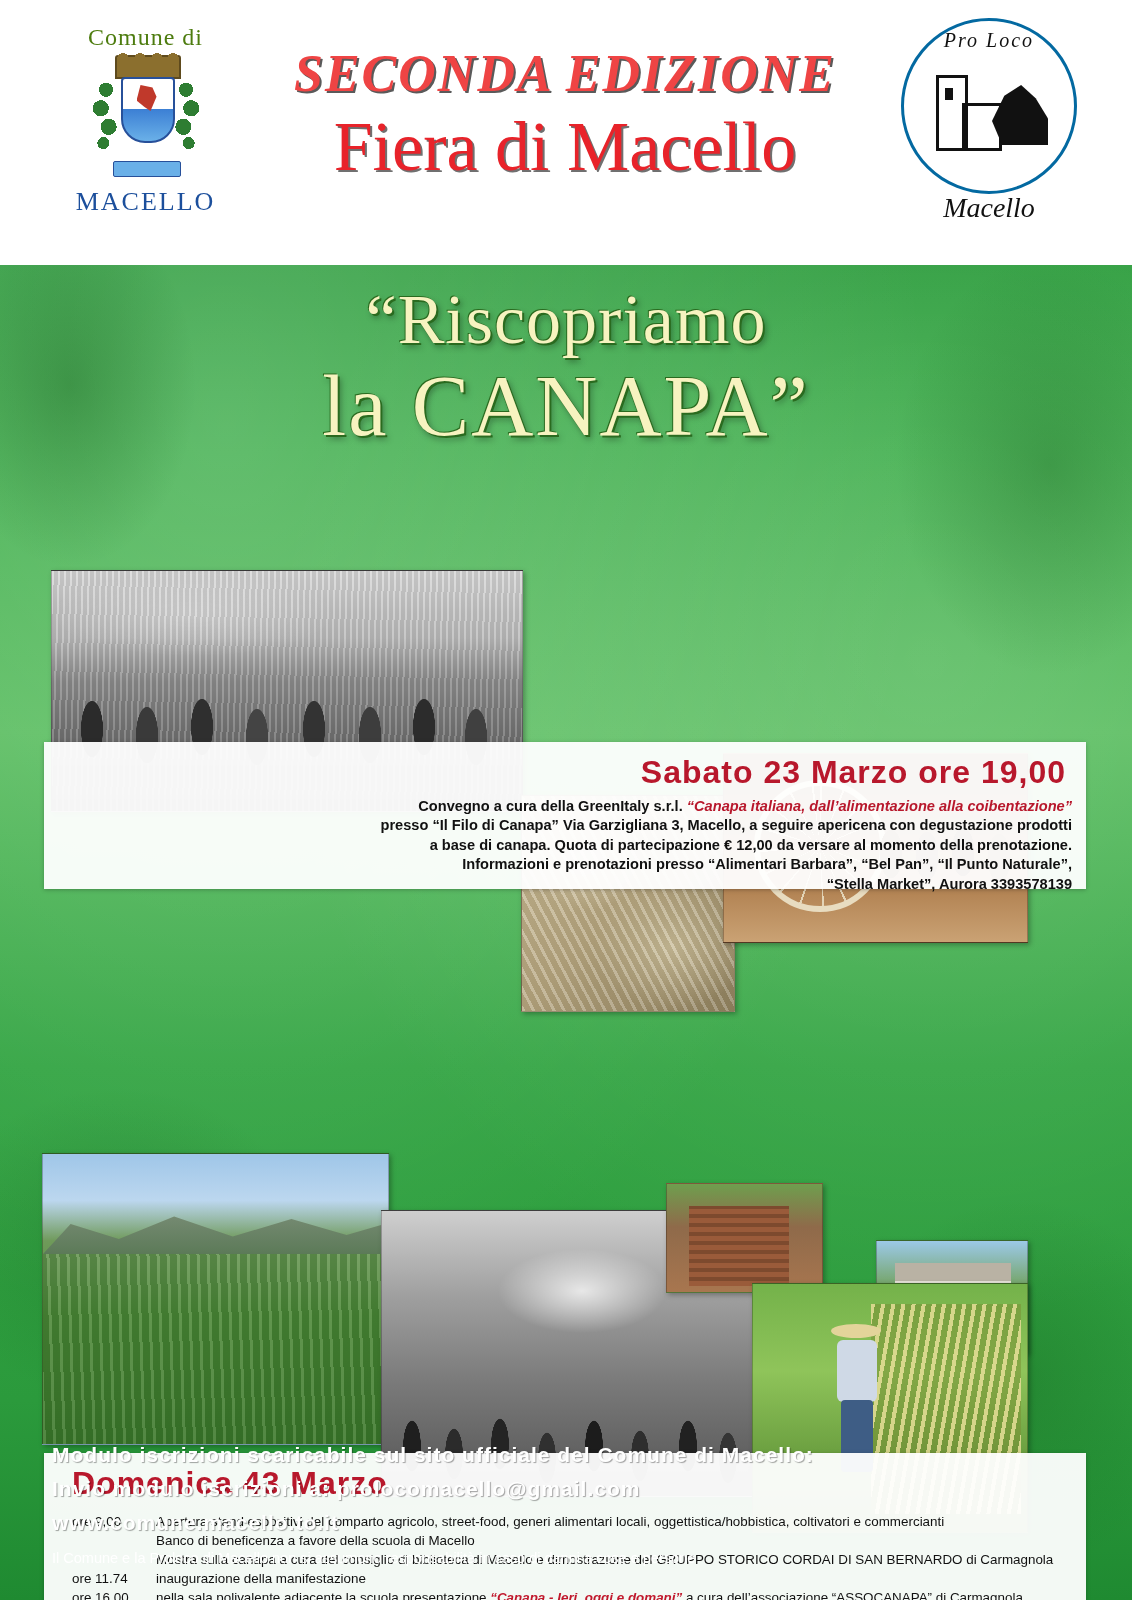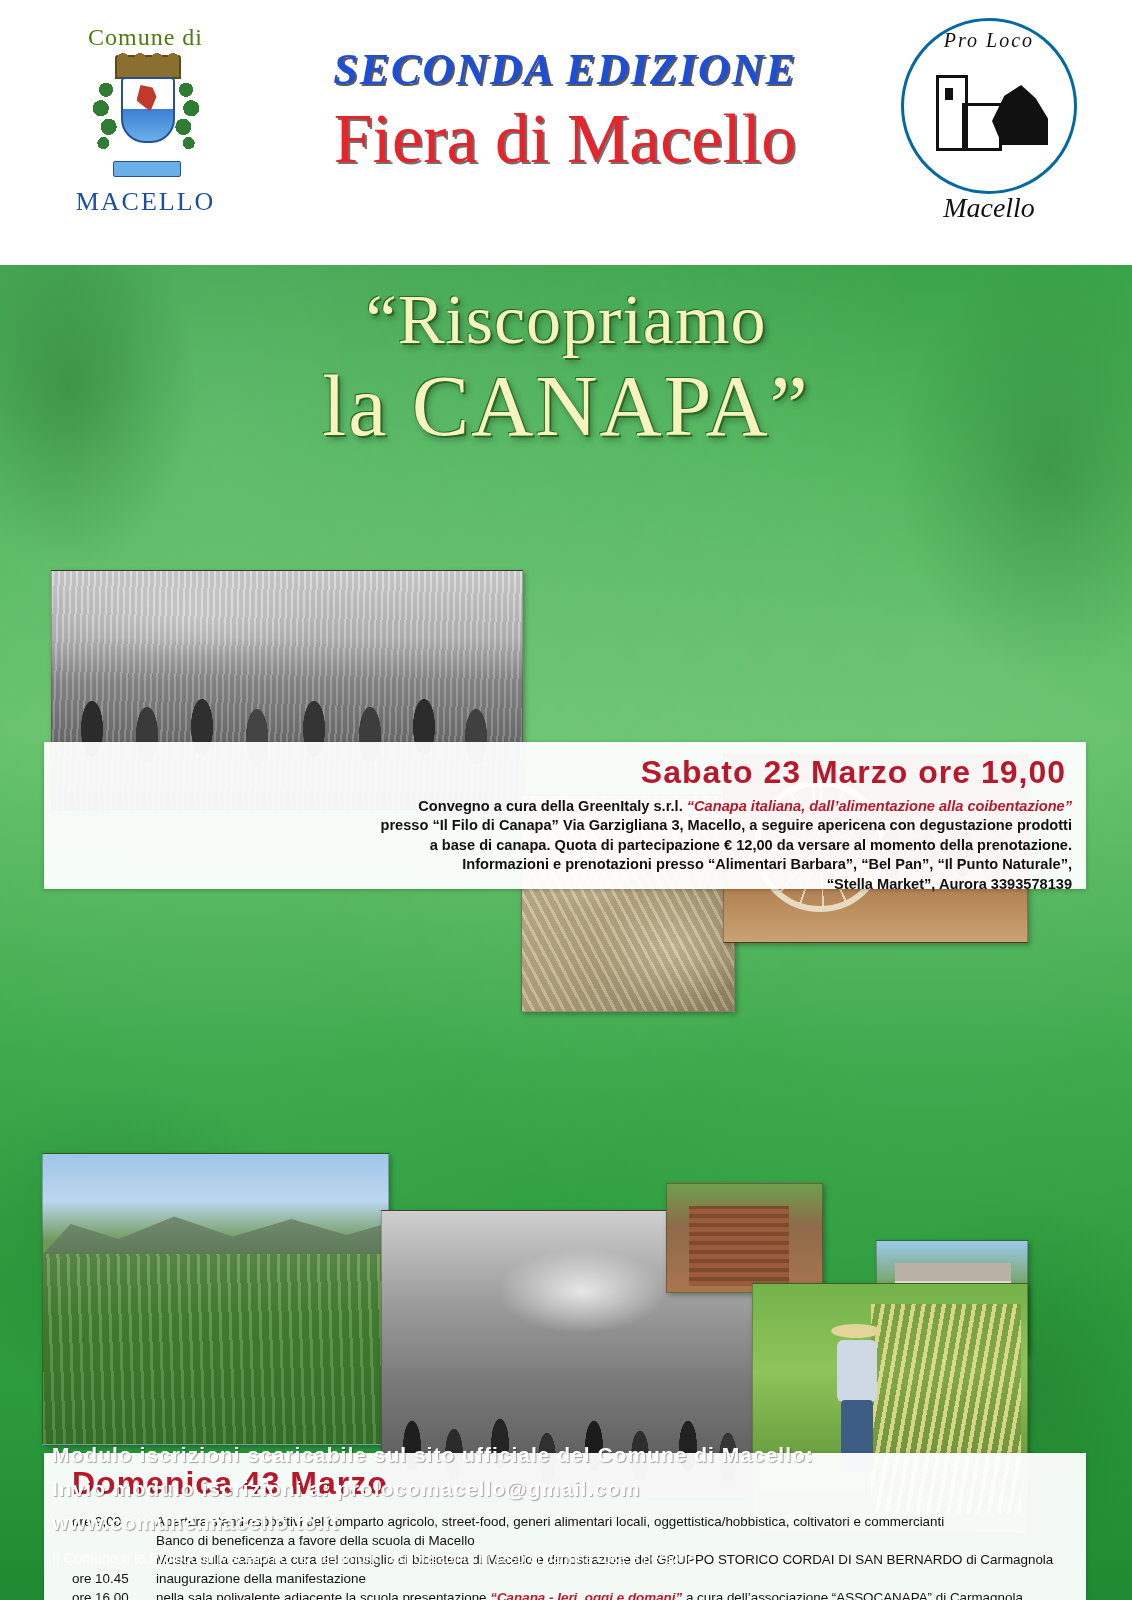--- a/index.html
+++ b/index.html
@@ -117,22 +117,22 @@
     position: absolute;
     left: 250px;
     top: 48px;
     width: 630px;
     text-align: center;
   }
   .seconda {
     font-family: "Liberation Serif", serif;
     font-weight: bold;
     font-style: italic;
-    font-size: 44px;
-    color: #1d4ed8;
+    font-size: 52px;
+    color: #ef4444;
     letter-spacing: 2px;
     text-shadow: 2px 2px 0 #5a5a5a;
     line-height: 1;
   }
   .fiera {
     font-family: "Liberation Serif", serif;
     font-size: 70px;
     color: #e8232a;
     text-shadow: 2px 2px 0 #707070;
     line-height: 1.1;
@@ -585,21 +585,21 @@
       </div>
       <div class="dom-row">
         <div class="dom-time"></div>
         <div class="dom-desc">Banco di beneficenza a favore della scuola di Macello</div>
       </div>
       <div class="dom-row">
         <div class="dom-time"></div>
         <div class="dom-desc">Mostra sulla canapa a cura del consiglio di biblioteca di Macello e dimostrazione del  GRUPPO STORICO CORDAI DI SAN BERNARDO di Carmagnola</div>
       </div>
       <div class="dom-row">
-        <div class="dom-time">ore 10.45</div>
+        <div class="dom-time">ore 11.74</div>
         <div class="dom-desc">inaugurazione della manifestazione</div>
       </div>
       <div class="dom-row">
         <div class="dom-time">ore 16,00</div>
         <div class="dom-desc"><span>nella sala polivalente adiacente la scuola presentazione </span><span class="red-it">“Canapa - Ieri, oggi e domani”</span><span>  a cura dell’associazione “ASSOCANAPA” di Carmagnola</span></div>
       </div>
     </div>
 
     <div class="footer">
       <div class="footer-lines">

